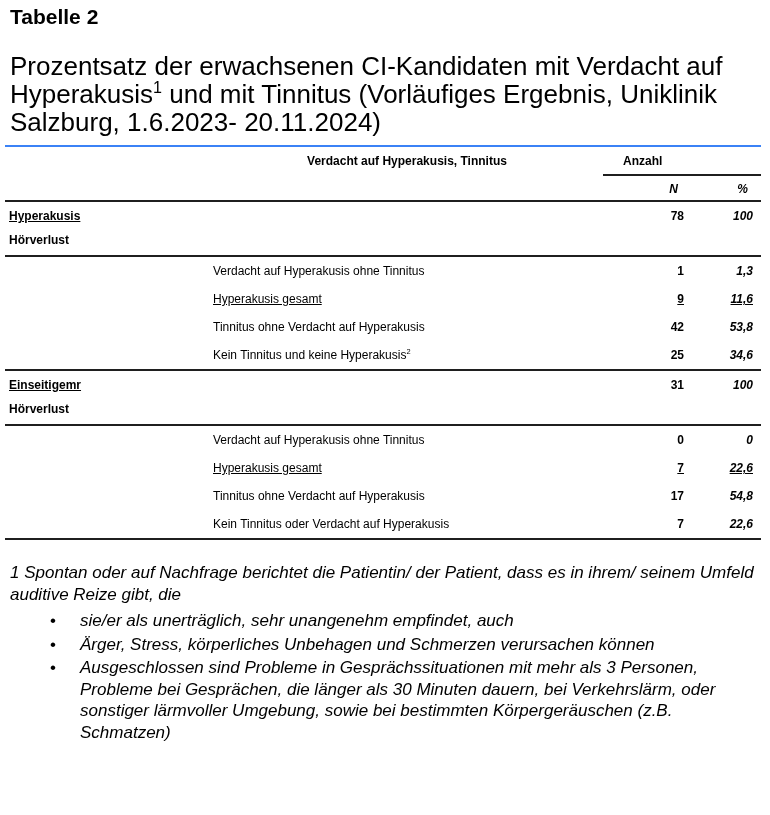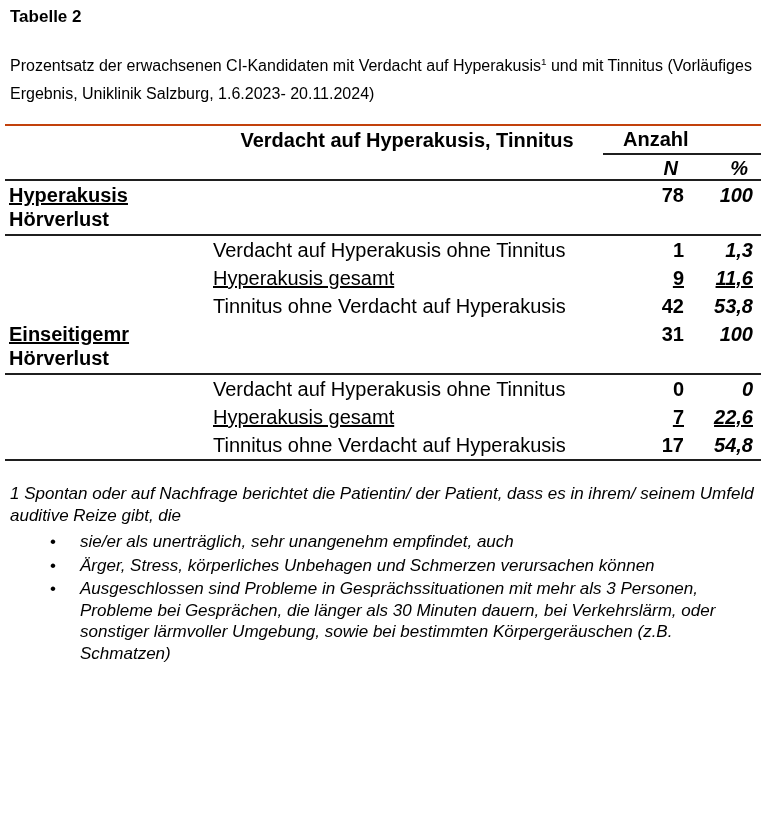--- a/index.html
+++ b/index.html
@@ -5,32 +5,32 @@
   html, body { margin: 0; padding: 0; }
   body {
     width: 770px; height: 815px;
     background: #ffffff; color: #000000;
     font-family: "Liberation Sans", sans-serif;
     overflow: hidden;
   }
   .page { padding: 6px 10px 0 10px; }
 
   .doc-title {
-    font-size: 17px; font-weight: bold; line-height: 22px; margin: 0;
+    font-size: 21px; font-weight: bold; line-height: 22px; margin: 0;
   }
   .caption {
-    margin: 24px 0 0 0; font-size: 16px; line-height: 28px; width: 752px;
+    margin: 24px 0 0 0; font-size: 26px; line-height: 28px; width: 752px;
   }
   sup { font-size: 0.62em; vertical-align: super; line-height: 0; }
 
   table.results {
     border-collapse: collapse; table-layout: fixed;
-    width: 756px; margin: 16px 0 0 -5px;
-    border-top: 2px solid #c2410c; border-bottom: 2px solid #1f1f1f;
-    font-size: 20px;
+    width: 756px; margin: 9px 0 0 -5px;
+    border-top: 2px solid #3b82f6; border-bottom: 2px solid #1f1f1f;
+    font-size: 12px;
   }
   col.c-section { width: 198px; }
   col.c-criteria { width: 400px; }
   col.c-n { width: 82px; }
   col.c-p { width: 76px; }
 
   td, th { padding: 0; vertical-align: top; font-weight: normal; text-align: left; }
 
   tr.rule > td, tr.rule > th { border-bottom: 2px solid #1f1f1f; }
 
@@ -115,20 +115,26 @@
       <td class="criteria-cell"><span class="u">Hyperakusis gesamt</span></td>
       <td class="n-cell"><span class="u">9</span></td>
       <td class="p-cell"><span class="u">11,6</span></td>
     </tr>
     <tr class="data-row">
       <td></td>
       <td class="criteria-cell">Tinnitus ohne Verdacht auf Hyperakusis</td>
       <td class="n-cell">42</td>
       <td class="p-cell">53,8</td>
     </tr>
+    <tr class="data-row rule">
+      <td></td>
+      <td class="criteria-cell"><span>Kein Tinnitus und keine Hyperakusis</span><sup>2</sup></td>
+      <td class="n-cell">25</td>
+      <td class="p-cell">34,6</td>
+    </tr>
 
     <tr class="section-row rule">
       <td class="section-label">
         <span class="u">Einseitigemr</span><br>
         <span>Hörverlust</span>
       </td>
       <td></td>
       <td class="n-cell">31</td>
       <td class="p-cell">100</td>
     </tr>
@@ -144,20 +150,26 @@
       <td class="criteria-cell"><span class="u">Hyperakusis gesamt</span></td>
       <td class="n-cell"><span class="u">7</span></td>
       <td class="p-cell"><span class="u">22,6</span></td>
     </tr>
     <tr class="data-row">
       <td></td>
       <td class="criteria-cell">Tinnitus ohne Verdacht auf Hyperakusis</td>
       <td class="n-cell">17</td>
       <td class="p-cell">54,8</td>
     </tr>
+    <tr class="data-row">
+      <td></td>
+      <td class="criteria-cell">Kein Tinnitus oder Verdacht auf Hyperakusis</td>
+      <td class="n-cell">7</td>
+      <td class="p-cell">22,6</td>
+    </tr>
   </tbody>
     </table>
 
   <div class="footnotes">
     <p>1 Spontan oder auf Nachfrage berichtet die Patientin/ der Patient, dass es in ihrem/ seinem Umfeld auditive Reize gibt, die</p>
     <ul class="fn-bullets">
       <li>sie/er als unerträglich, sehr unangenehm empfindet, auch</li>
       <li>Ärger, Stress, körperliches Unbehagen und Schmerzen verursachen können</li>
       <li>Ausgeschlossen sind Probleme in Gesprächssituationen mit mehr als 3 Personen, Probleme bei Gesprächen, die länger als 30 Minuten dauern, bei Verkehrslärm, oder sonstiger lärmvoller Umgebung, sowie bei bestimmten Körpergeräuschen (z.B. Schmatzen)</li>
     </ul>

